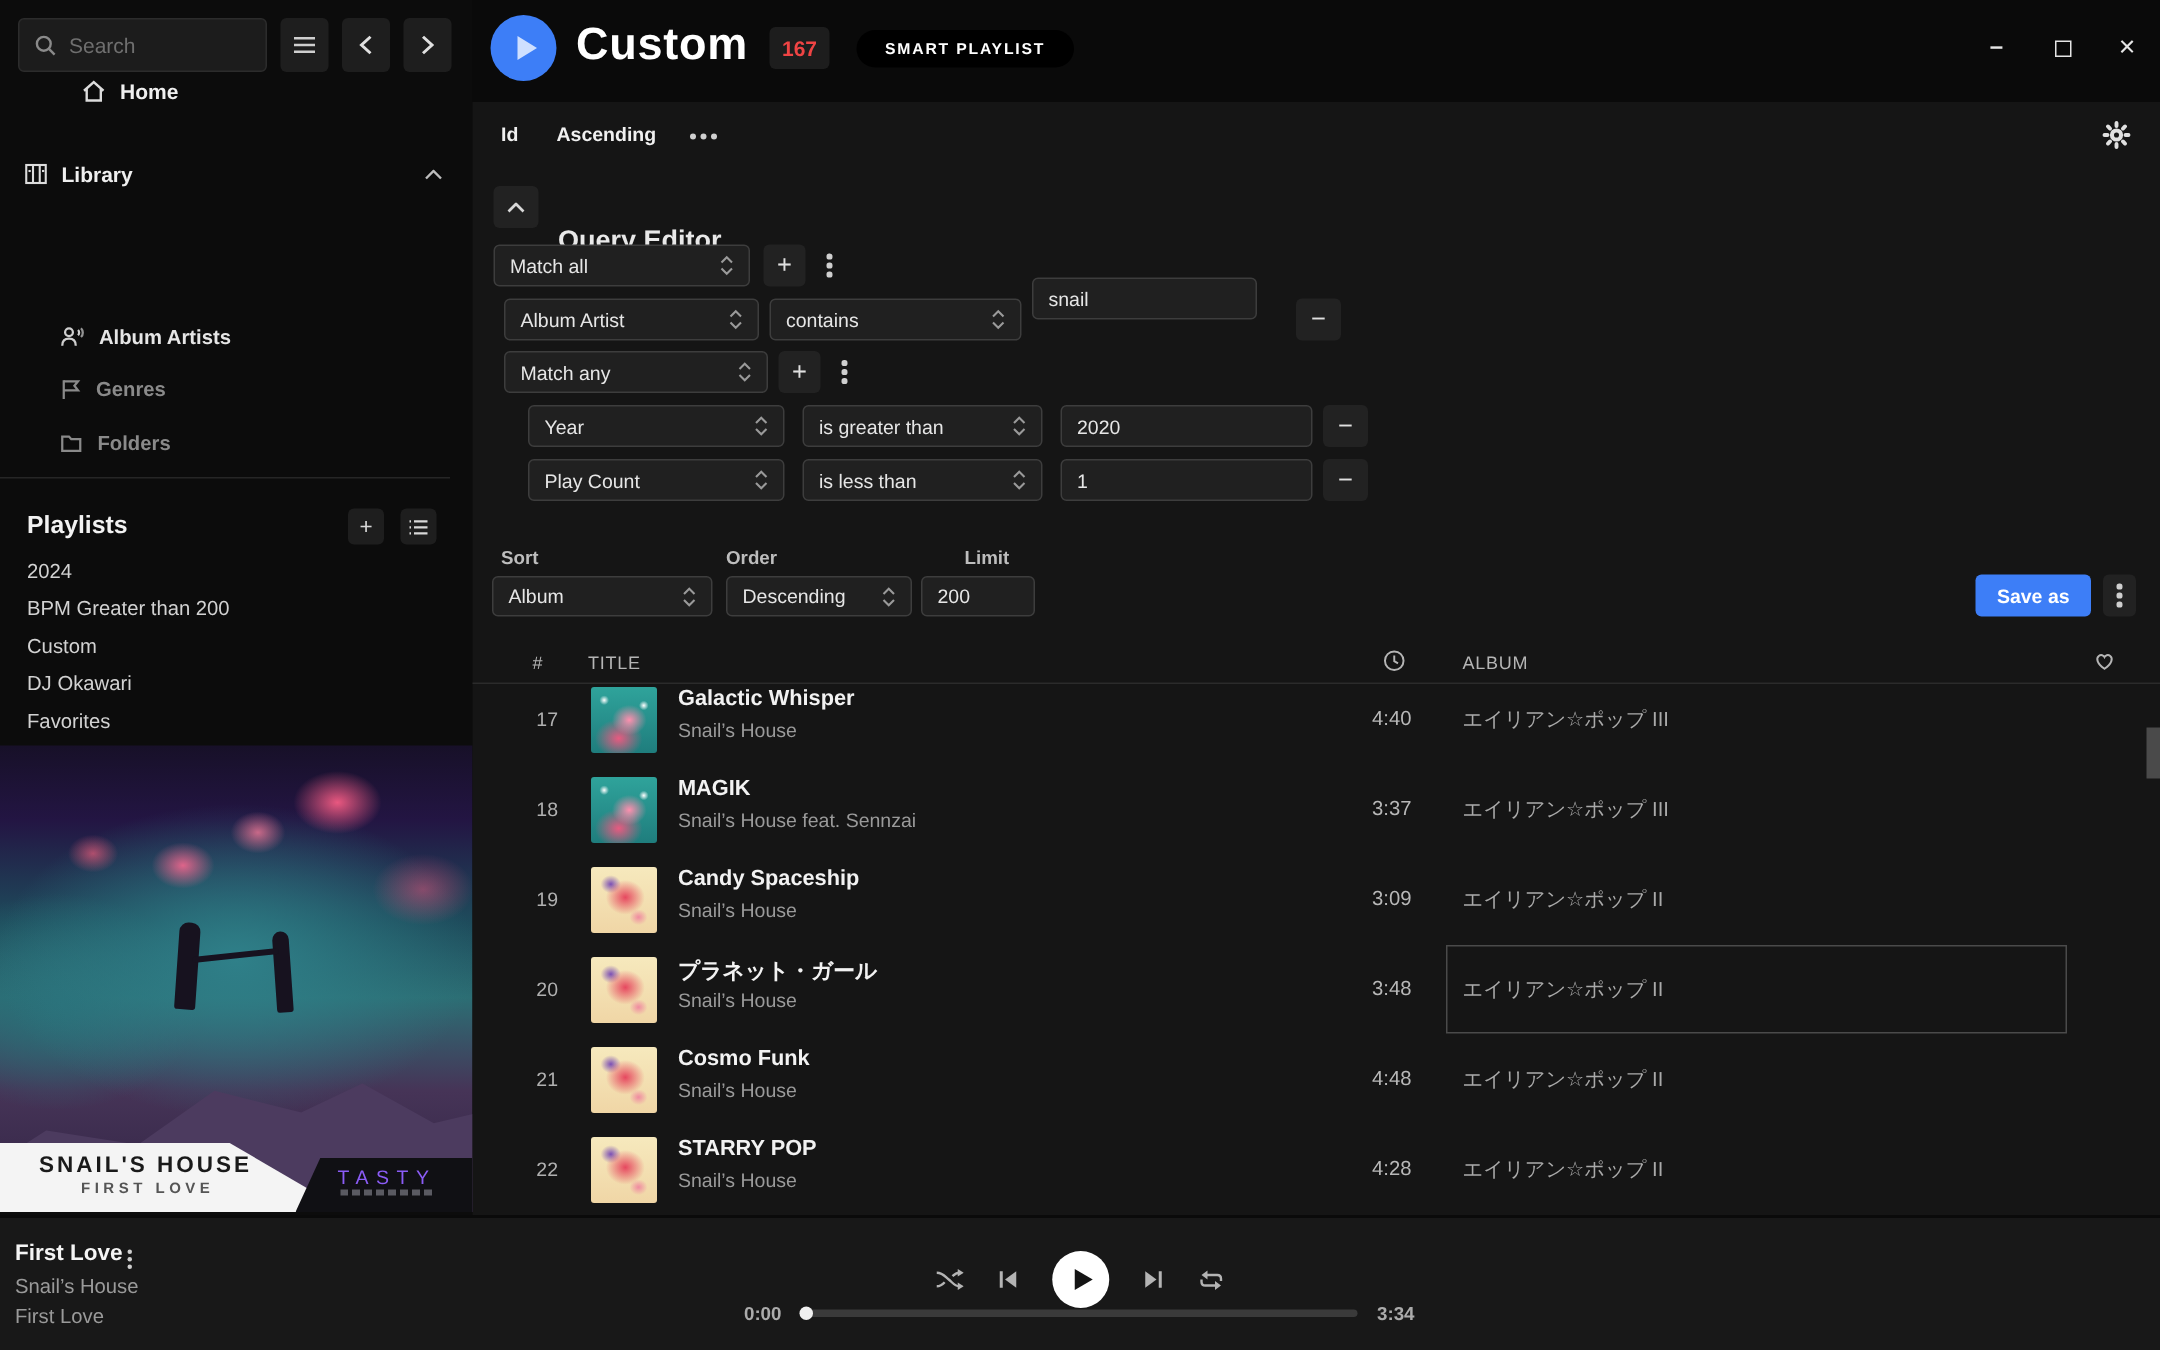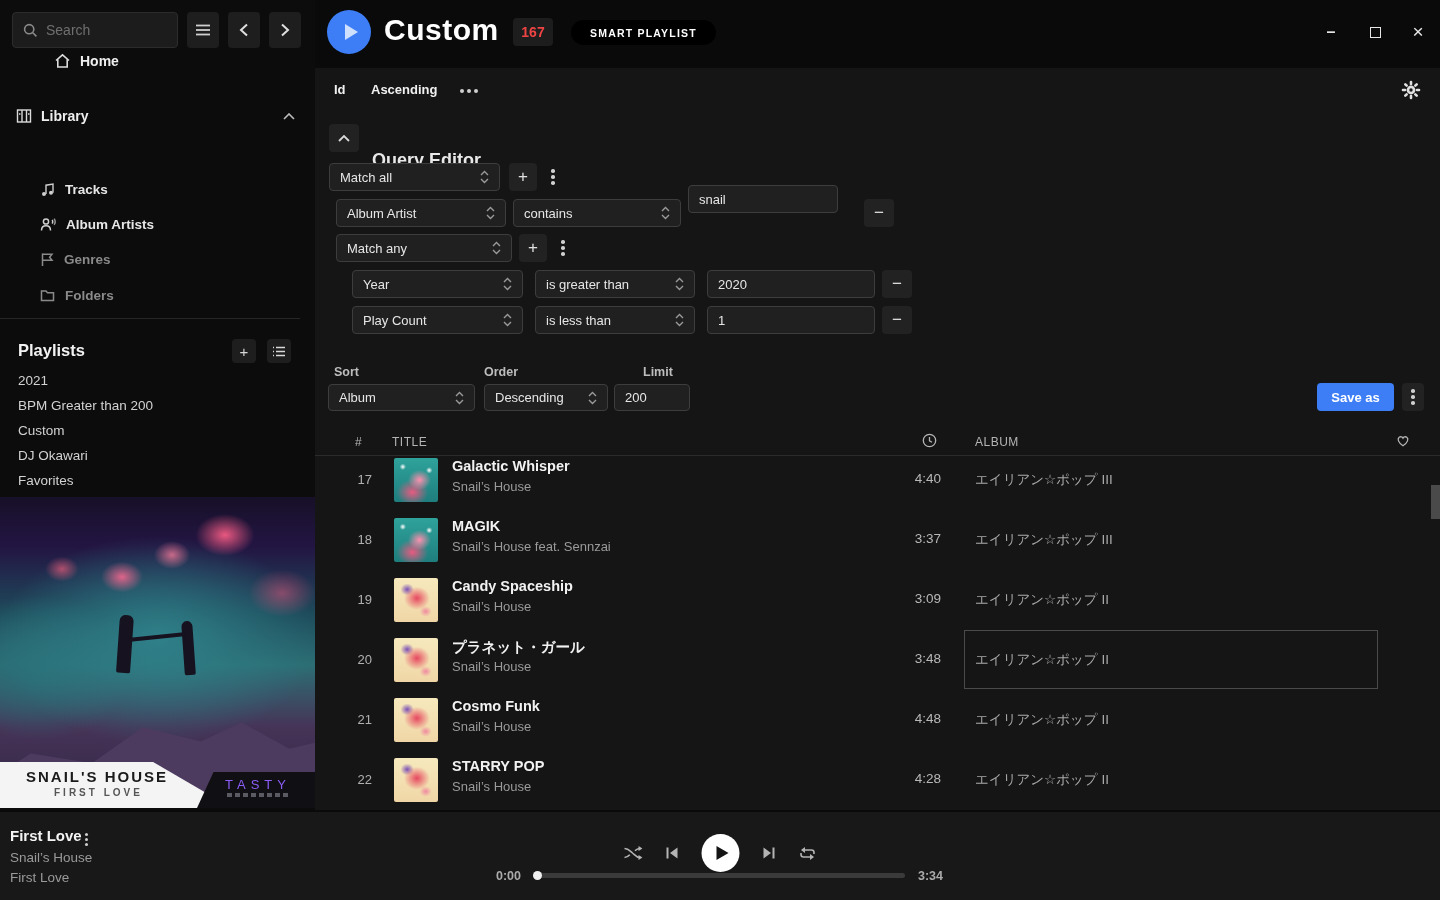--- a/index.html
+++ b/index.html
@@ -211,34 +211,20 @@
           </svg>
       </span>
       <span>Library</span>
       <span style="position:absolute; right:20px;">
         <svg width="12" height="7" viewBox="0 0 12 7">
             <polyline points="1,6 6,1 11,6" fill="none" stroke="#bdbdbd" stroke-width="1.6"></polyline>
           </svg>
       </span>
     </div>
 
-    <div class="sub-item" style="top:177px;">
-      <span class="nico">
-        <svg width="15" height="15" viewBox="0 0 15 15">
-            <g fill="#cfcfcf">
-              <circle cx="4" cy="12" r="2"></circle>
-              <circle cx="11" cy="10.8" r="2"></circle>
-            </g>
-            <g stroke="#cfcfcf" stroke-width="1.4" fill="none">
-              <path d="M6 12 V3.2 L13 2 V10.8"></path>
-            </g>
-          </svg>
-      </span>
-      <span>Tracks</span>
-    </div>
     <div class="sub-item" style="top:212px;">
       <span class="nico">
         <svg width="16" height="15" viewBox="0 0 16 15">
             <g fill="none" stroke="#cfcfcf" stroke-width="1.5">
               <circle cx="6" cy="4.5" r="2.6"></circle>
               <path d="M1.5 13.5 C1.5 10.2 3.5 8.8 6 8.8 C8.5 8.8 10.5 10.2 10.5 13.5"></path>
               <path d="M12 3 C13 4 13 5.5 12 6.5"></path>
               <path d="M14 1.8 C15.6 3.4 15.6 6.1 14 7.7" opacity=".7"></path>
             </g>
           </svg>
@@ -278,21 +264,21 @@
               <line x1="4" y1="1.5" x2="13" y2="1.5"></line>
               <line x1="4" y1="5.5" x2="13" y2="5.5"></line>
               <line x1="4" y1="9.5" x2="13" y2="9.5"></line>
               <line x1="1" y1="1.5" x2="2" y2="1.5"></line>
               <line x1="1" y1="5.5" x2="2" y2="5.5"></line>
               <line x1="1" y1="9.5" x2="2" y2="9.5"></line>
             </g>
           </svg>
       </span>
     </div>
-    <div class="pl-item" style="top:373px;">2021</div>
+    <div class="pl-item" style="top:373px;">2024</div>
     <div class="pl-item" style="top:398px;">BPM Greater than 200</div>
     <div class="pl-item" style="top:423px;">Custom</div>
     <div class="pl-item" style="top:448px;">DJ Okawari</div>
     <div class="pl-item" style="top:473px;">Favorites</div>
 
     <div class="now-art">
       <div class="rocks"></div>
       <div class="fig m"></div>
       <div class="fig f"></div>
       <div class="fig arm"></div>

